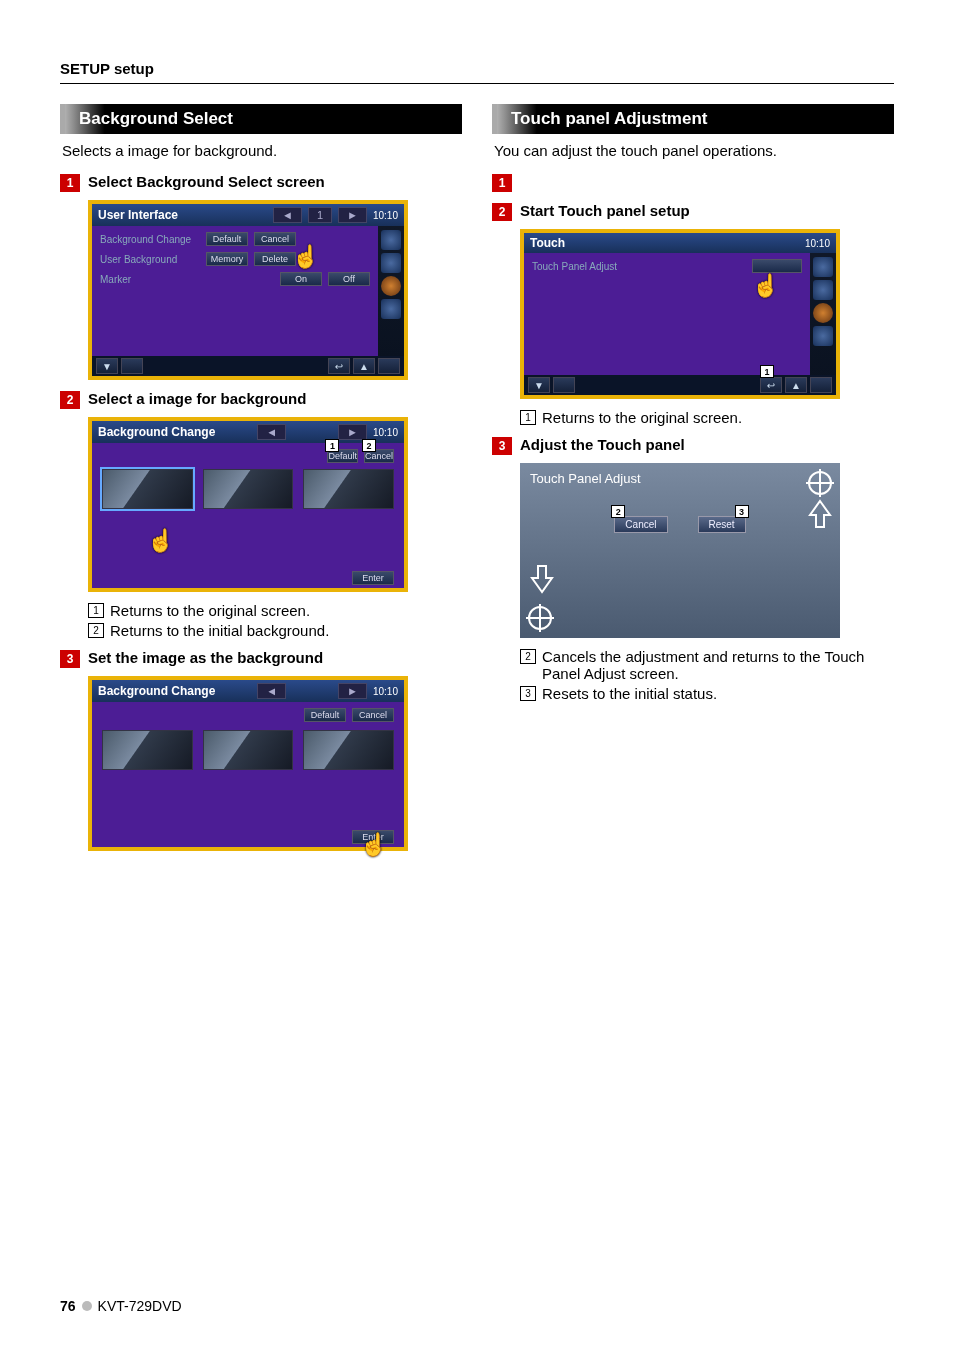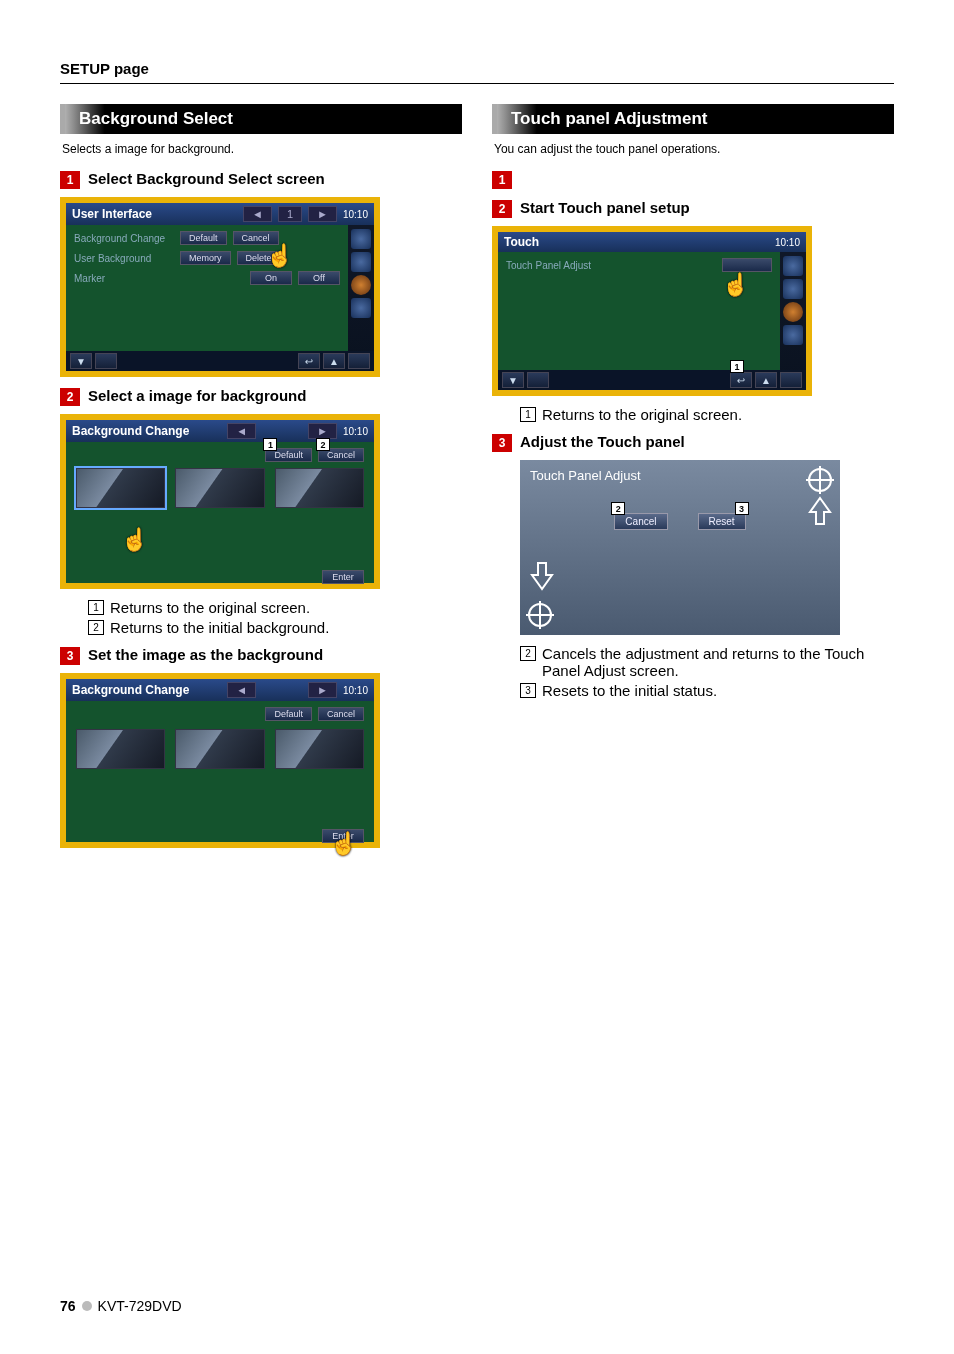--- a/index.html
+++ b/index.html
@@ -27,21 +27,21 @@
   .section-bar {
     background: linear-gradient(to right, #b0b0b0 0%, #909090 2%, #000 10%, #000 100%);
     color: #fff;
     font-weight: bold;
     font-size: 17px;
     padding: 5px 10px 5px 14px;
     border-left: 5px solid #aaa;
     margin-bottom: 8px;
   }
   .intro {
-    font-size: 12px;
+    font-size: 15px;
     margin: 0 0 14px 2px;
   }
   .step {
     margin-bottom: 10px;
   }
   .step-head {
     display: flex;
     align-items: flex-start;
     gap: 8px;
     font-weight: bold;
@@ -76,23 +76,24 @@
     border: 1px solid #000;
     width: 16px;
     height: 15px;
     font-size: 10px;
     display: inline-flex;
     align-items: center;
     justify-content: center;
     flex-shrink: 0;
   }
   .screenshot {
+    margin-left: 28px;
     width: 320px;
-    background: #14532d;
-    border: 6px solid #eab308;
+    background: #4c1d95;
+    border: 4px solid #eab308;
     color: #d0e0ff;
     font-family: Arial, sans-serif;
     font-size: 11px;
     position: relative;
     margin-bottom: 10px;
   }
   .ss-header {
     display: flex;
     align-items: center;
     background: linear-gradient(#2a4a8a, #18305a);
@@ -116,21 +117,21 @@
   .sicon {
     width:20px; height:20px; background:radial-gradient(circle,#4a6aa0,#18305a);
     border-radius:3px;
   }
   .sicon.orange { background:radial-gradient(circle,#d08030,#603010); border-radius:50%; }
   .ss-row { display:flex; align-items:center; gap:6px; margin-bottom:6px; }
   .ss-label { color:#8ab; font-size:10px; width:100px; }
   .ss-btn {
     background: linear-gradient(#3a4a6a,#1a2a4a);
     border:1px solid #556; color:#dde; font-size:9px;
-    padding:1px 8px; min-width:42px; text-align:center;
+    padding:1px 0; min-width:42px; text-align:center;
   }
   .ss-footer {
     position:absolute; bottom:0; left:0; right:0;
     display:flex; justify-content:space-between;
     padding:2px 4px; background:#0a1428;
   }
   .fbtn { background:linear-gradient(#2a3a5a,#142038); border:1px solid #445; width:22px; height:16px;
           display:flex;align-items:center;justify-content:center;color:#cde;font-size:10px;}
   .finger {
     position:absolute; font-size:22px; color:#fff;
@@ -173,21 +174,21 @@
   }
   .page-num {
     position:absolute; bottom:40px; left:60px;
     font-size:14px; display:flex; align-items:center; gap:6px;
   }
   .bullet-dot { width:10px;height:10px;background:#bbb;border-radius:50%; }
 </style>
 </head>
 <body>
 
-<div class="page-header">SETUP page</div>
+<div class="page-header">SETUP setup</div>
 
 <div class="columns">
 
   <div class="col">
     <div class="section-bar">Background Select</div>
     <div class="intro">Selects a image for background.</div>
 
     <div class="step">
       <div class="step-head">
         <span class="num-badge">1</span>

